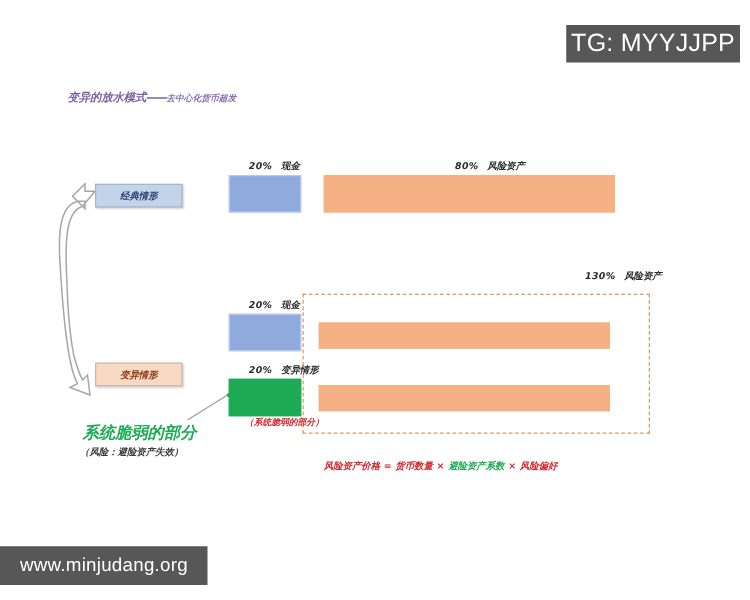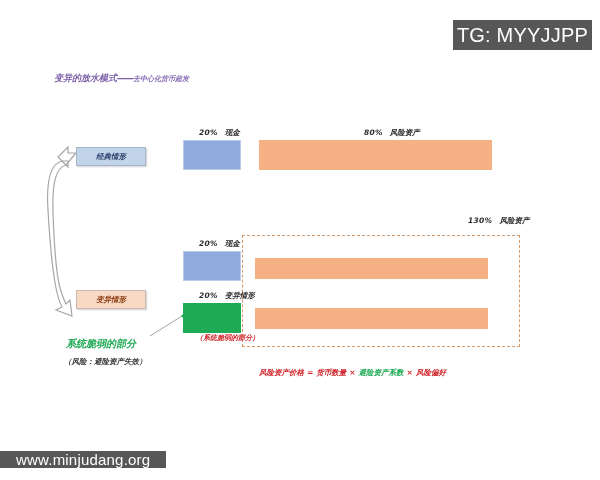--- a/index.html
+++ b/index.html
@@ -33,21 +33,21 @@
   #tg-badge {
     top: 20px;
     right: 8px;
     height: 30px;
     padding: 0 4px;
     font-size: 20px;
   }
   #site-badge {
     left: 0px;
     bottom: 12px;
-    height: 17px;
+    height: 31px;
     padding: 0 16px;
     font-size: 15px;
   }
 
   
   .cn {
     font-family: "DejaVu Sans", "Liberation Sans", sans-serif;
     font-style: italic;
     font-weight: bold;
     white-space: nowrap;
@@ -149,21 +149,21 @@
   #formula-1 { left: 243px; top: 190px; }
   #formula-2 { left: 259px; top: 368px; }
   .formula .hl { color: #1faa55; }
   .formula .op { margin: 0 3px; }
 
   
   #anno-green {
     position: absolute;
     left: 66px;
     top: 337px;
-    font-size: 10px;
+    font-size: 13px;
     color: #1faa55;
     text-align: center;
   }
   #anno-risk {
     position: absolute;
     left: 64px;
     top: 357px;
     font-size: 7.5px;
     color: #3a3a3a;
   }

